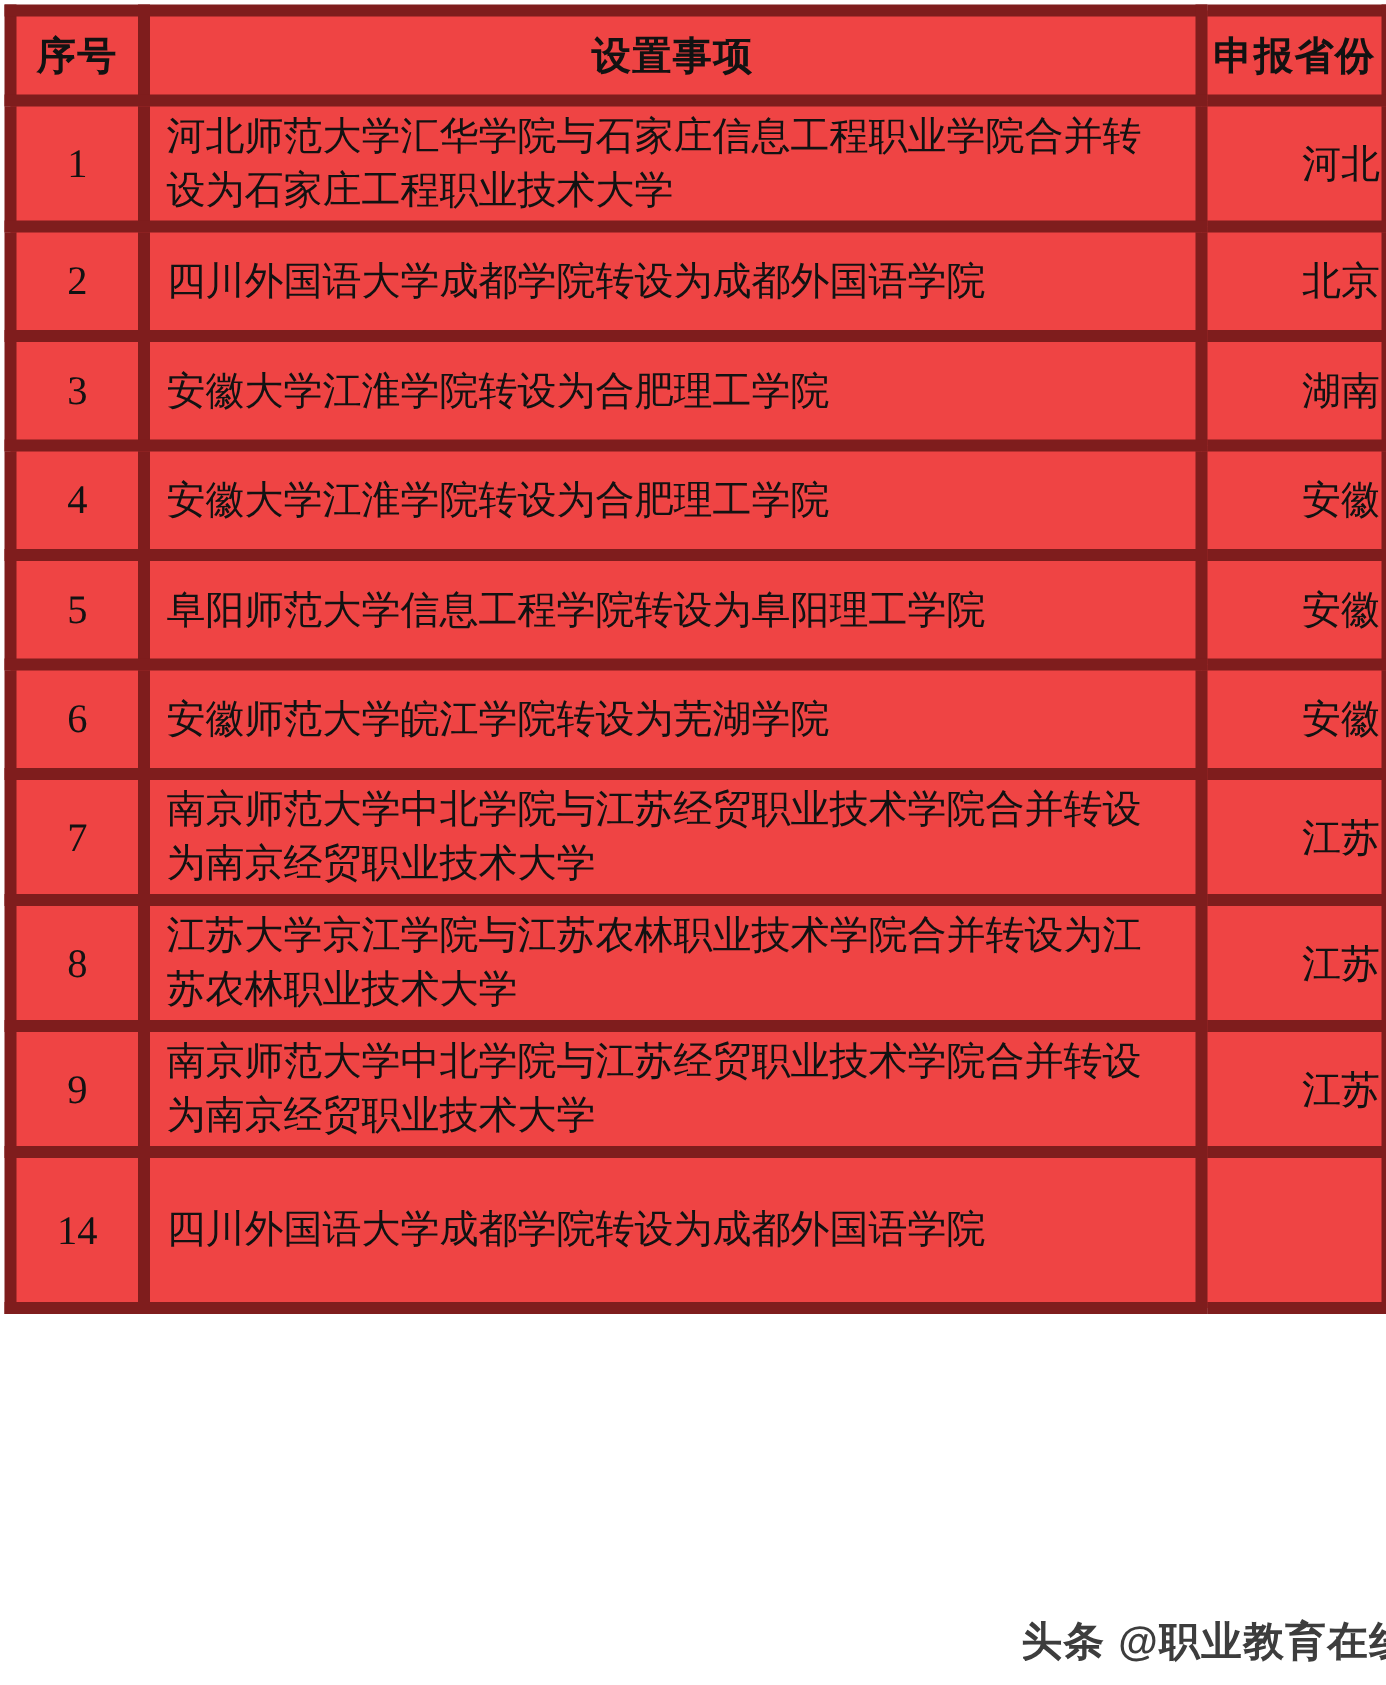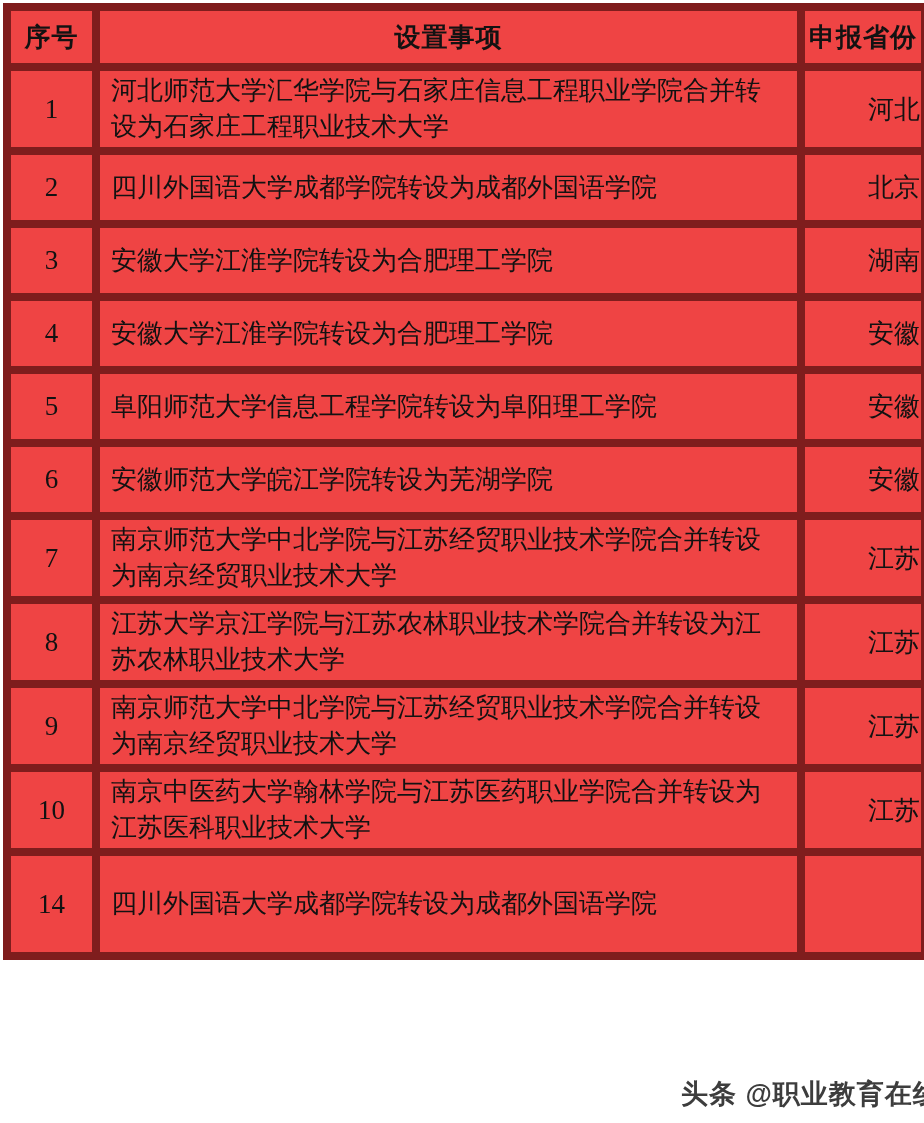--- a/index.html
+++ b/index.html
@@ -145,25 +145,20 @@
       <td class="cell-item">江苏大学京江学院与江苏农林职业技术学院合并转设为江苏农林职业技术大学</td>
       <td class="cell-prov">江苏</td>
     </tr>
 
     <tr>
       <td class="cell-no">9</td>
       <td class="cell-item">南京师范大学中北学院与江苏经贸职业技术学院合并转设为南京经贸职业技术大学</td>
       <td class="cell-prov">江苏</td>
     </tr>
 
-    <tr>
-      <td class="cell-no">10</td>
-      <td class="cell-item">南京中医药大学翰林学院与江苏医药职业学院合并转设为江苏医科职业技术大学</td>
-      <td class="cell-prov">江苏</td>
-    </tr>
 
 
 
 
     <tr>
       <td class="cell-no">14</td>
       <td class="cell-item">四川外国语大学成都学院转设为成都外国语学院</td>
       <td class="cell-prov"></td>
     </tr>
   </tbody>

